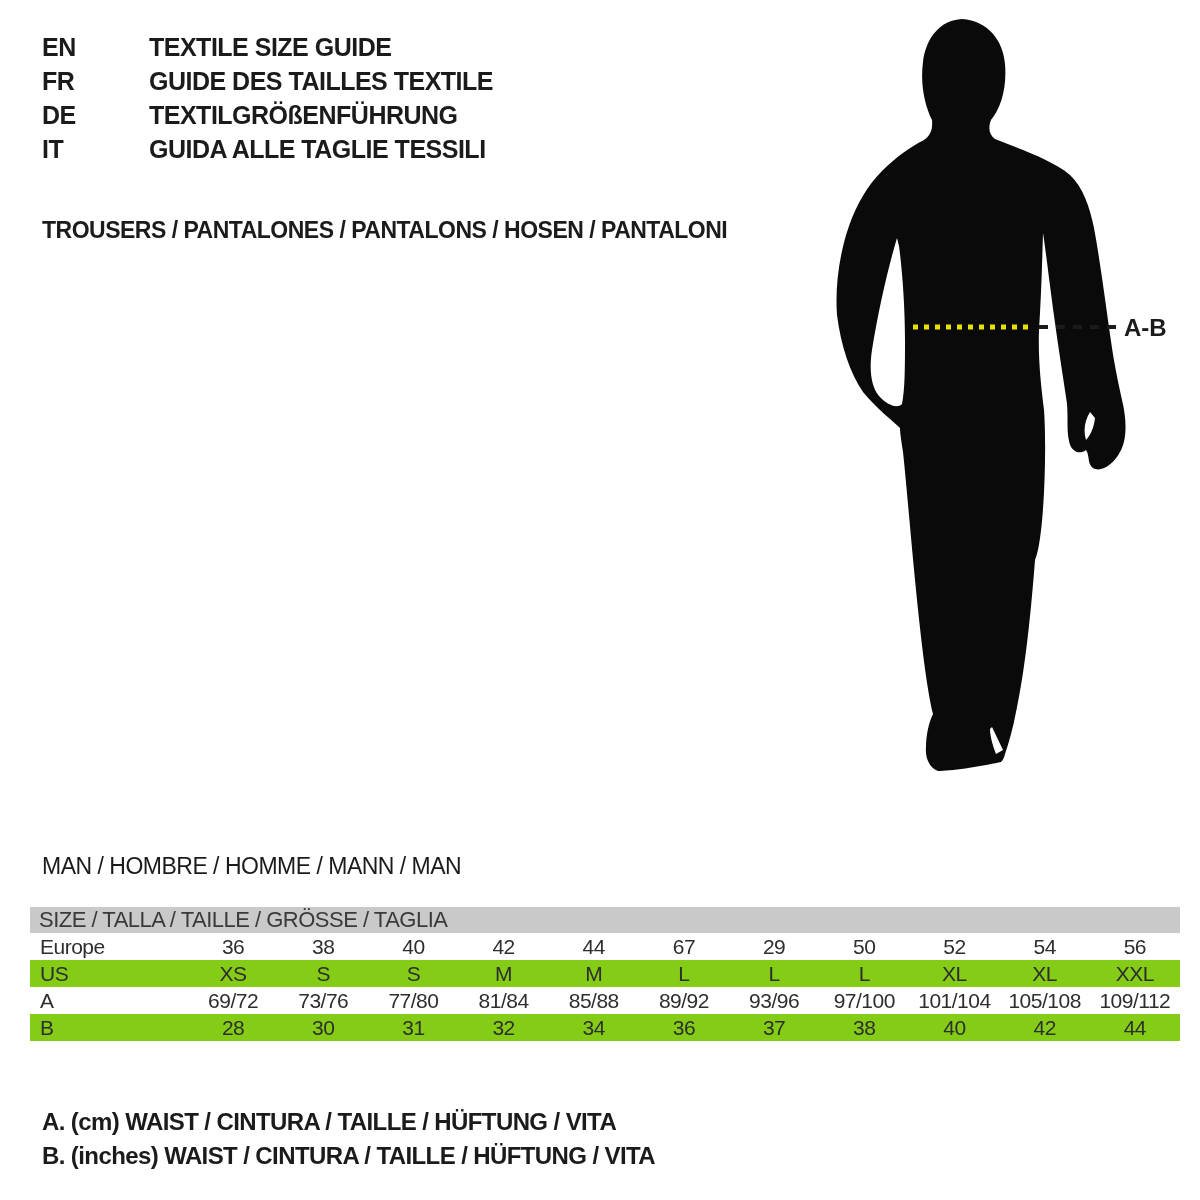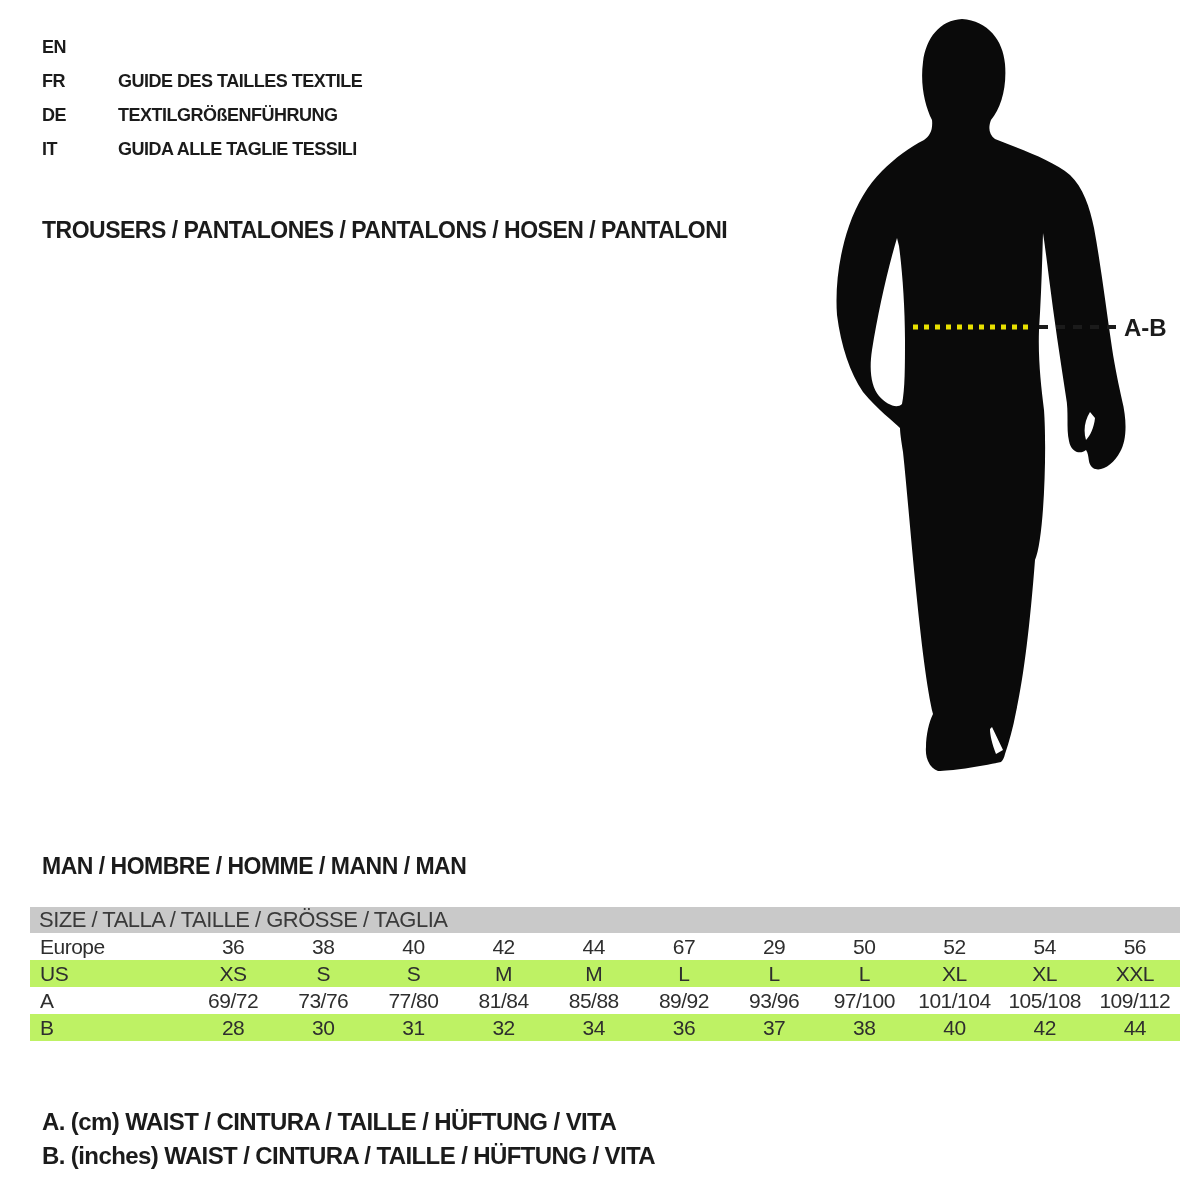--- a/index.html
+++ b/index.html
@@ -17,23 +17,24 @@
   
   .lang-block {
     position: absolute;
     left: 42px;
     top: 30px;
   }
   .lang-row {
     display: grid;
     grid-template-columns: 76px auto;
     line-height: 34px;
-    font-size: 18px;
-    font-weight: 700;
-    letter-spacing: -0.5px;
+    font-size: 25px;
+    font-weight: 700;
+    letter-spacing: -0.5px;
+    gap: 31px;
   }
 
   .category-title {
     position: absolute;
     left: 42px;
     top: 217px;
     font-size: 23px;
     font-weight: 700;
     letter-spacing: -0.5px;
     white-space: nowrap;
@@ -51,21 +52,21 @@
     font-size: 24px;
     font-weight: 700;
     fill: #1b1b1b;
   }
 
   .section-title {
     position: absolute;
     left: 42px;
     top: 853px;
     font-size: 23px;
-    font-weight: 700;
+    font-weight: 400;
     letter-spacing: -0.5px;
     white-space: nowrap;
   }
 
   
   .size-table {
     position: absolute;
     left: 30px;
     top: 907px;
     width: 1150px;
@@ -86,21 +87,21 @@
     text-align: left;
     padding-left: 9px;
     font-size: 22px;
     color: #3a3a3a;
     height: 16px;
   }
   .size-table .lbl {
     text-align: left;
     padding-left: 10px;
   }
-  .size-table tr.r-gray td { background: #bef264; }
+  .size-table tr.r-gray td { background: #84cc16; }
   .size-table tr.r-white td { background: #ffffff; }
 
   
   .footnotes {
     position: absolute;
     left: 42px;
     top: 1110px;
     font-size: 24px;
     font-weight: 700;
     letter-spacing: -0.6px;
@@ -108,20 +109,21 @@
   .footnotes .note { line-height: 23px; margin-bottom: 11px; white-space: nowrap; }
 </style>
 </head>
 <body>
 
 <div class="page">
 
   <div class="lang-block">
     <div class="lang-row">
       <span>EN</span>
+      <span>TEXTILE SIZE GUIDE</span>
     </div>
     <div class="lang-row">
       <span>FR</span>
       <span>GUIDE DES TAILLES TEXTILE</span>
     </div>
     <div class="lang-row">
       <span>DE</span>
       <span>TEXTILGRÖßENFÜHRUNG</span>
     </div>
     <div class="lang-row">

